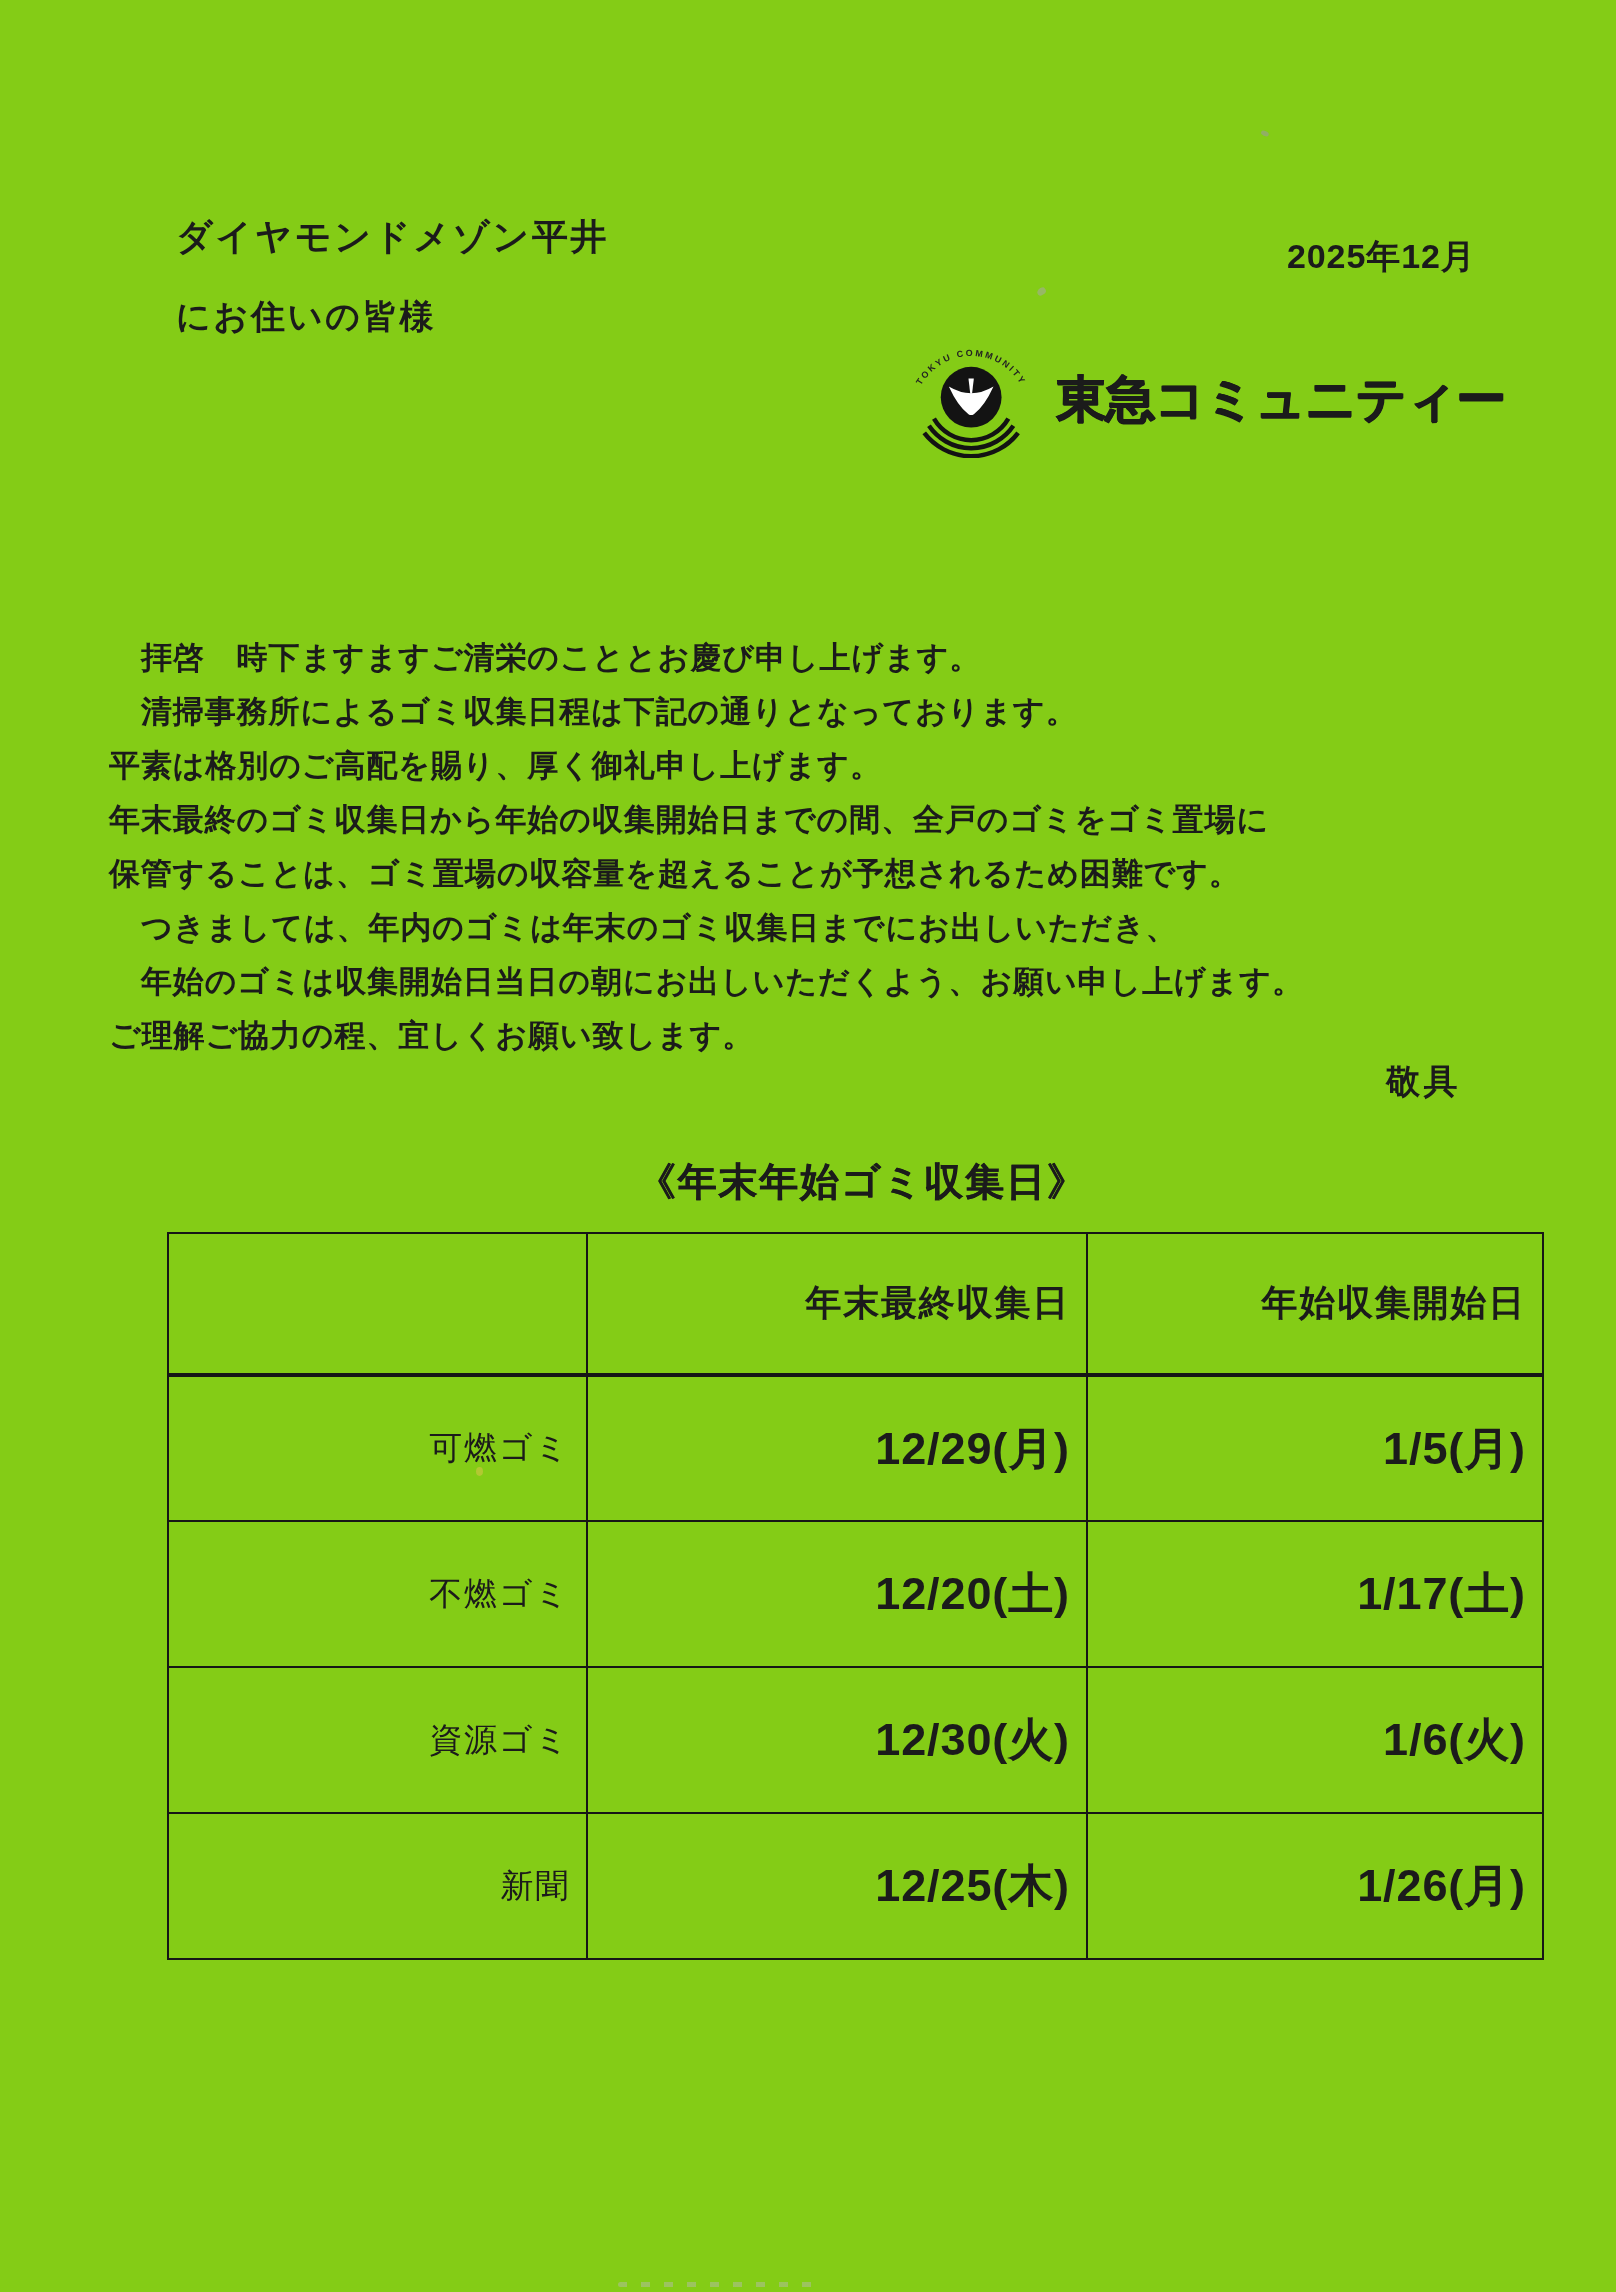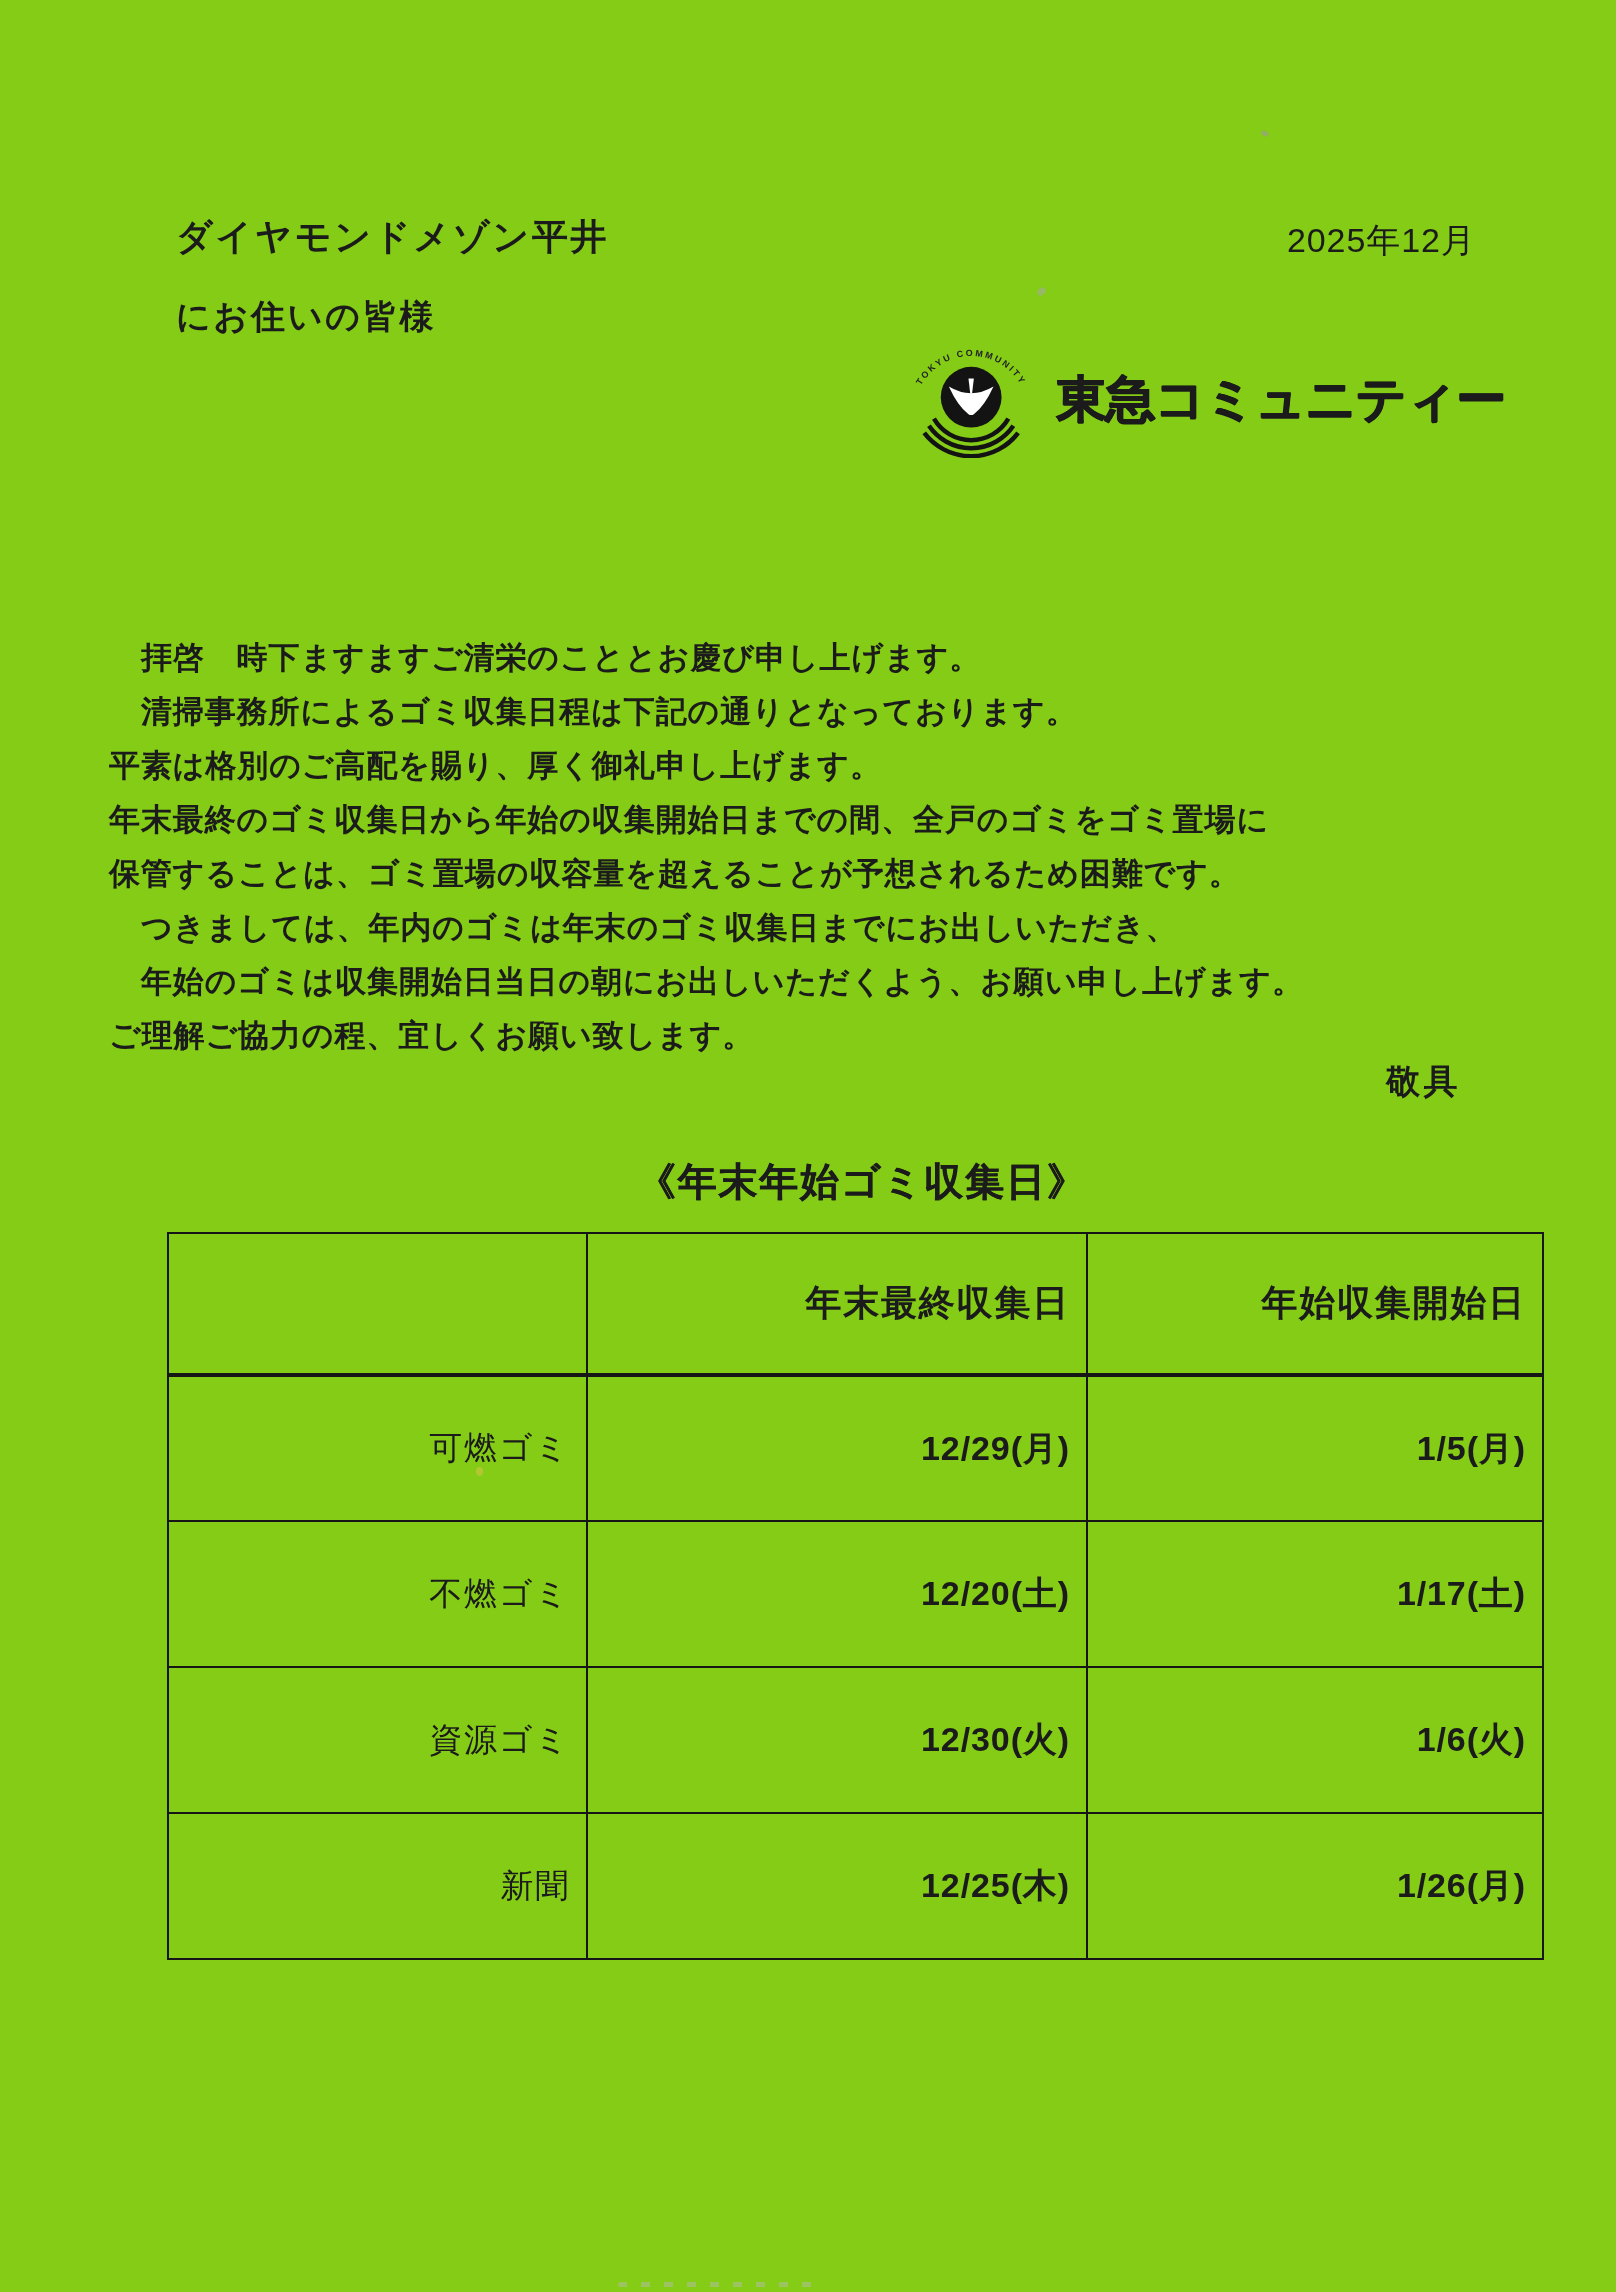--- a/index.html
+++ b/index.html
@@ -17,22 +17,22 @@
   }
   .recipient-1{
     position:absolute;left:176px;top:213px;
     font-size:36px;font-weight:600;letter-spacing:2.7px;
   }
   .recipient-2{
     position:absolute;left:176px;top:294px;
     font-size:34px;font-weight:600;letter-spacing:2.7px;font-family:Liberation Serif, serif;
   }
   .doc-date{
-    position:absolute;left:1287px;top:218px;
-    font-size:34px;font-weight:400;letter-spacing:0.9px;
+    position:absolute;left:1287px;top:234px;
+    font-size:34px;font-weight:700;letter-spacing:0.9px;
   }
   .logo-block{
     position:absolute;left:894px;top:340px;
     display:flex;align-items:center;
   }
   .logo-emblem{display:block;}
   .logo-company{
     font-size:50px;font-weight:900;letter-spacing:-0.9px;
     margin-left:5.4px;margin-top:0;
     text-shadow:0.7px 0 currentColor,-0.7px 0 currentColor,0 0.7px currentColor;
@@ -71,21 +71,21 @@
     padding:16px;
   }
   tr.hdr{height:142px;}
   tr.row{height:146px;}
   tr.hdr td{border-bottom-width:4.5px;}
   td.col-type{width:385px;}
   td.col-last{width:466px;}
   td.col-first{width:422px;}
   .hdr-text{font-size:36px;font-weight:800;letter-spacing:1.8px;}
   .type-text{font-size:33px;font-weight:400;letter-spacing:1.8px;}
-  .date-text{font-size:34px;font-weight:700;letter-spacing:0.9px;}
+  .date-text{font-size:45px;font-weight:700;letter-spacing:0.9px;}
   
   .speck-yellow{
     position:absolute;left:476px;top:1467px;width:7.2px;height:9px;
     background:#d8c44a;border-radius:50%;opacity:.55;
   }
   .speck-gray-1{
     position:absolute;left:1261px;top:131px;width:8px;height:4.5px;
     background:#9a9a9a;border-radius:50%;opacity:.6;transform:rotate(25deg);
   }
   .speck-gray-2{

